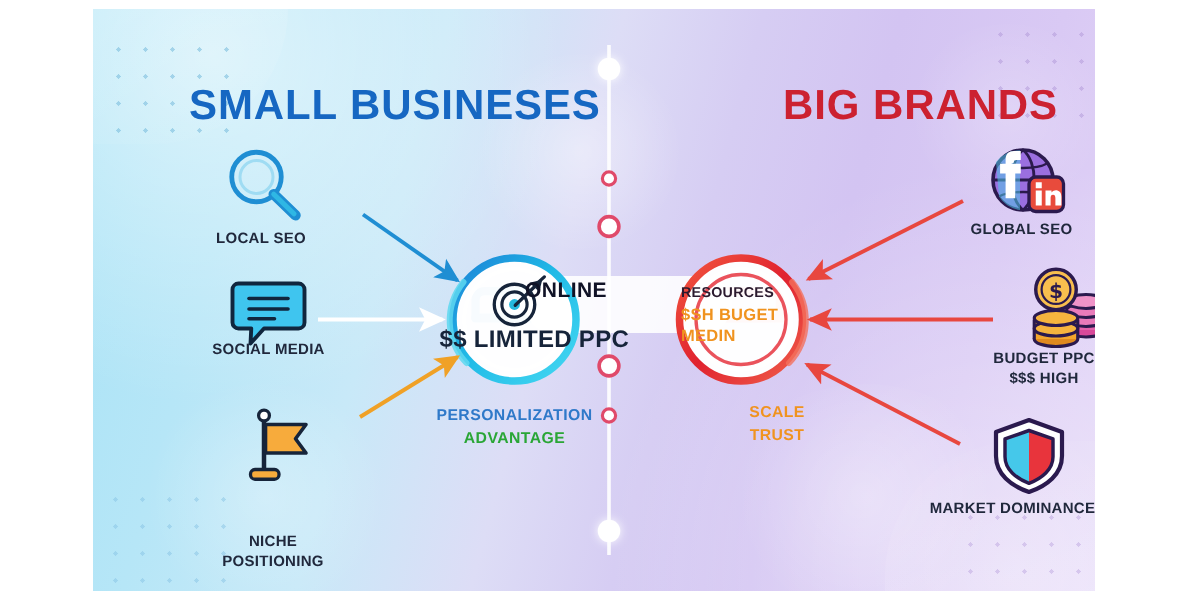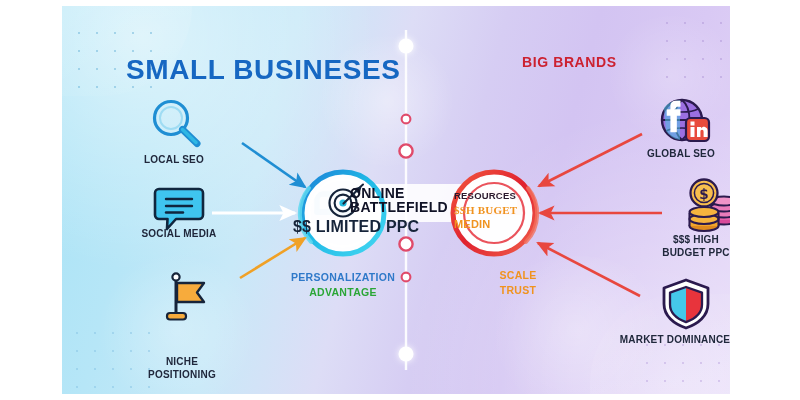--- a/index.html
+++ b/index.html
@@ -51,21 +51,21 @@
     background:linear-gradient(160deg,rgba(255,255,255,.5),rgba(255,255,255,0));}
   .cs-br{right:-30px;bottom:-30px;width:170px;height:130px;border-radius:90px 0 0 0;
     background:linear-gradient(340deg,rgba(255,255,255,.45),rgba(255,255,255,0));}
 
   
   svg.layer{position:absolute;left:0;top:0;width:668px;height:388px;overflow:visible;}
 
   
   .heading{position:absolute;font-weight:bold;letter-spacing:.6px;white-space:nowrap;}
   #h-left{left:64px;top:48px;font-size:28px;color:#1667c2;}
-  #h-right{left:460px;top:48px;font-size:14px;color:#cc2130;}
+  #h-right{left:460px;top:48px;font-size:28px;color:#cc2130;}
 
   .node-label{position:absolute;text-align:center;font-size:10px;font-weight:bold;
     color:#20283c;line-height:1.25;letter-spacing:.2px;white-space:nowrap;}
 
   .center-title{position:absolute;text-align:left;font-weight:bold;
     font-size:14px;line-height:1.02;color:#101226;letter-spacing:.3px;white-space:nowrap;}
 
   .circle-text{position:absolute;text-align:left;white-space:nowrap;
     font-weight:bold;letter-spacing:.2px;}
 
@@ -264,46 +264,45 @@
         <path d="M24,9 L8,14.6 V26.5 C8,35 15.5,41 24,44.2 Z" fill="#45c8ea"></path>
         <path d="M24,9 L40,14.6 V26.5 C40,35 32.5,41 24,44.2 C15.5,41 8,35 8,26.5 V14.6 Z" fill="none" stroke="#2b1a4e" stroke-width="2.3" stroke-linejoin="round"></path>
       </g>
     </svg>
 
     <div class="heading" id="h-left">SMALL BUSINESES</div>
     <div class="heading" id="h-right">BIG BRANDS</div>
 
     <div class="center-title" style="left:288px;top:180px;width:138px;">
       <div>ONLINE</div>
-      <div>BATTLEFIELD</div>
     </div>
 
     <div class="circle-text" style="left:231px;top:212px;width:100px;font-size:16px;color:#16243a;">$$ LIMITED PPC</div>
 
     <div class="circle-text" style="left:392px;top:184px;width:80px;font-size:9.5px;color:#2b1a2e;">RESOURCES</div>
-    <div class="circle-text" style="left:392px;top:198px;width:80px;font-size:11px;color:#f0931f;font-family:Liberation Serif, serif;">$SH BUGET</div>
+    <div class="circle-text" style="left:392px;top:198px;width:80px;font-size:11px;color:#f0931f;">$SH BUGET</div>
     <div class="circle-text" style="left:392px;top:212px;width:80px;font-size:11px;color:#f0931f;">MEDIN</div>
 
     <div class="node-label" style="left:62px;top:148px;width:100px;">
       <div>LOCAL SEO</div>
     </div>
     <div class="node-label" style="left:58px;top:222px;width:118px;">
       <div>SOCIAL MEDIA</div>
     </div>
     <div class="node-label" style="left:70px;top:310px;width:100px;margin-top:40px;">
       <div>NICHE</div>
       <div>POSITIONING</div>
     </div>
 
     <div class="node-label" style="left:560px;top:142px;width:118px;">
       <div>GLOBAL SEO</div>
     </div>
     <div class="node-label" style="left:582px;top:228px;width:104px;">
+      <div>BUDGET PPC</div>
       <div>$$$ HIGH</div>
-      <div>BUDGET PPC</div>
     </div>
     <div class="node-label" style="left:538px;top:328px;width:150px;">
       <div>MARKET DOMINANCE</div>
     </div>
 
     <div class="benefit" style="left:216px;top:264px;width:130px;">
       <div class="ln-blue">PERSONALIZATION</div>
       <div class="ln-green">ADVANTAGE</div>
     </div>
 

